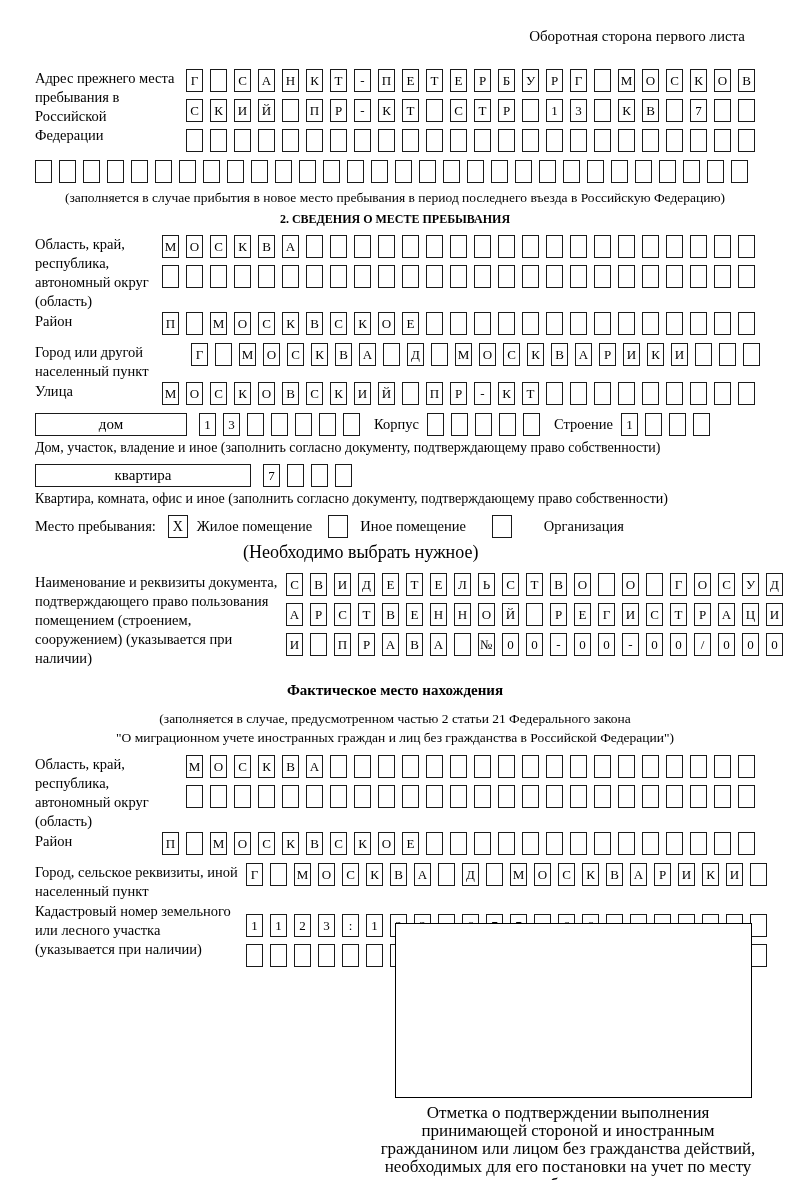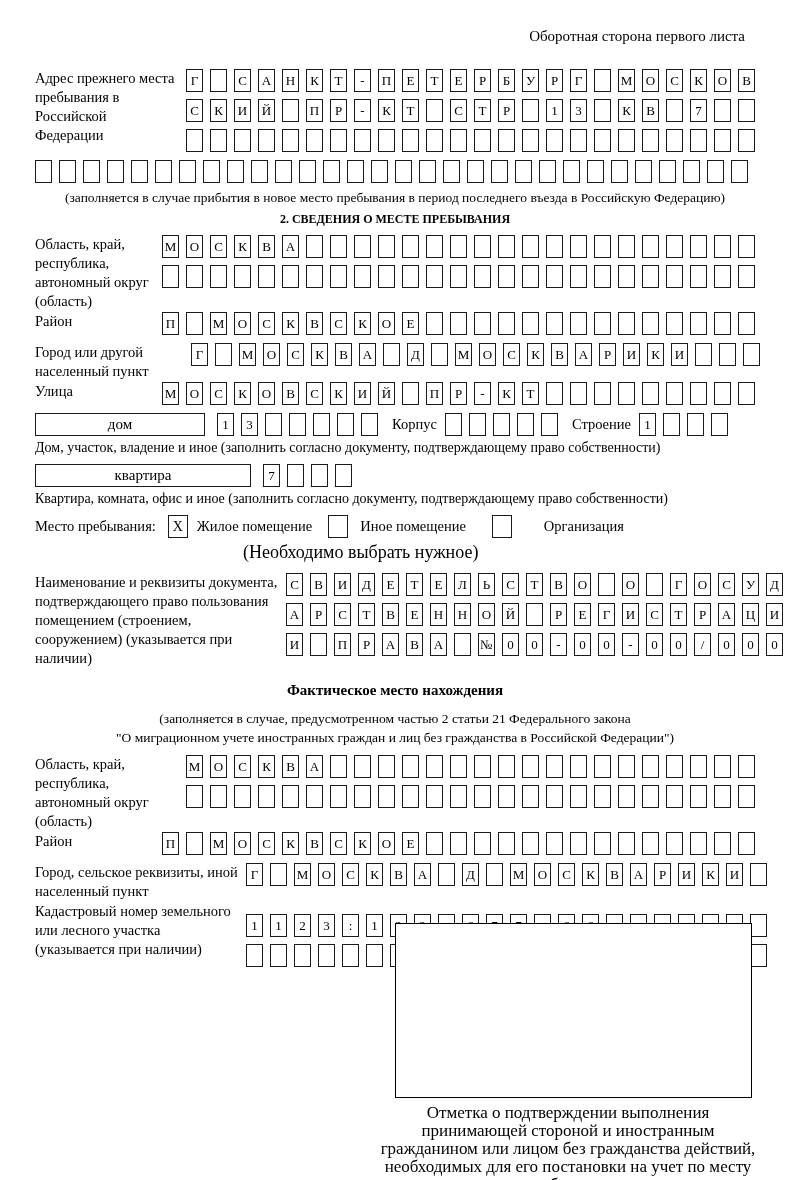--- a/index.html
+++ b/index.html
@@ -339,21 +339,21 @@
           <div class="cell"></div>
           <div class="cell"></div>
           <div class="cell"></div>
           <div class="cell"></div>
           <div class="cell"></div>
         </div>
     </div>
   </div>
 
   <div class="house-row">
-    <div class="bigbox" style="width:170px;">дом</div>
+    <div class="bigbox" style="width:152px;">дом</div>
     <div class="inline-cells" style="margin-left:12px;">
         <div class="cell">1</div>
         <div class="cell">3</div>
         <div class="cell"></div>
         <div class="cell"></div>
         <div class="cell"></div>
         <div class="cell"></div>
         <div class="cell"></div>
       </div>
     <div class="inline-label">Корпус</div>

